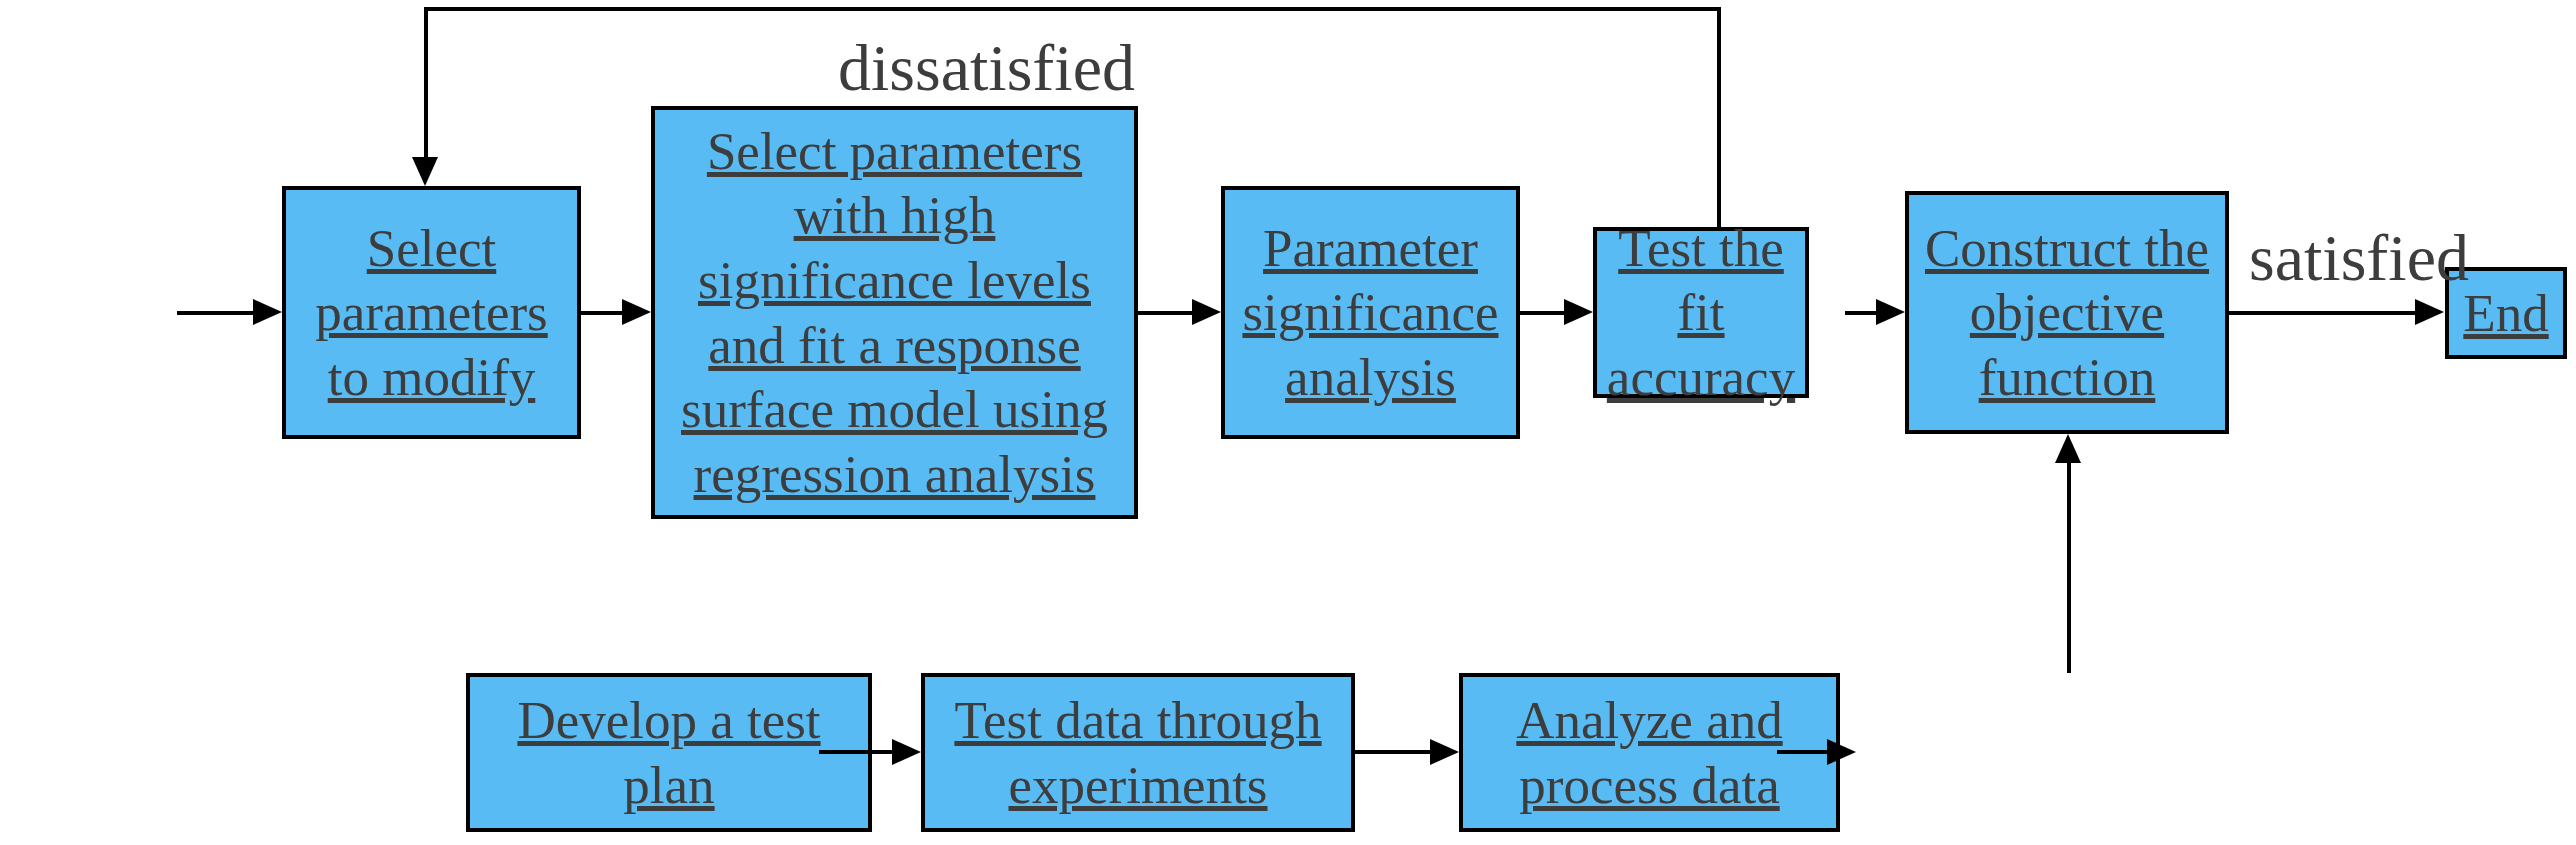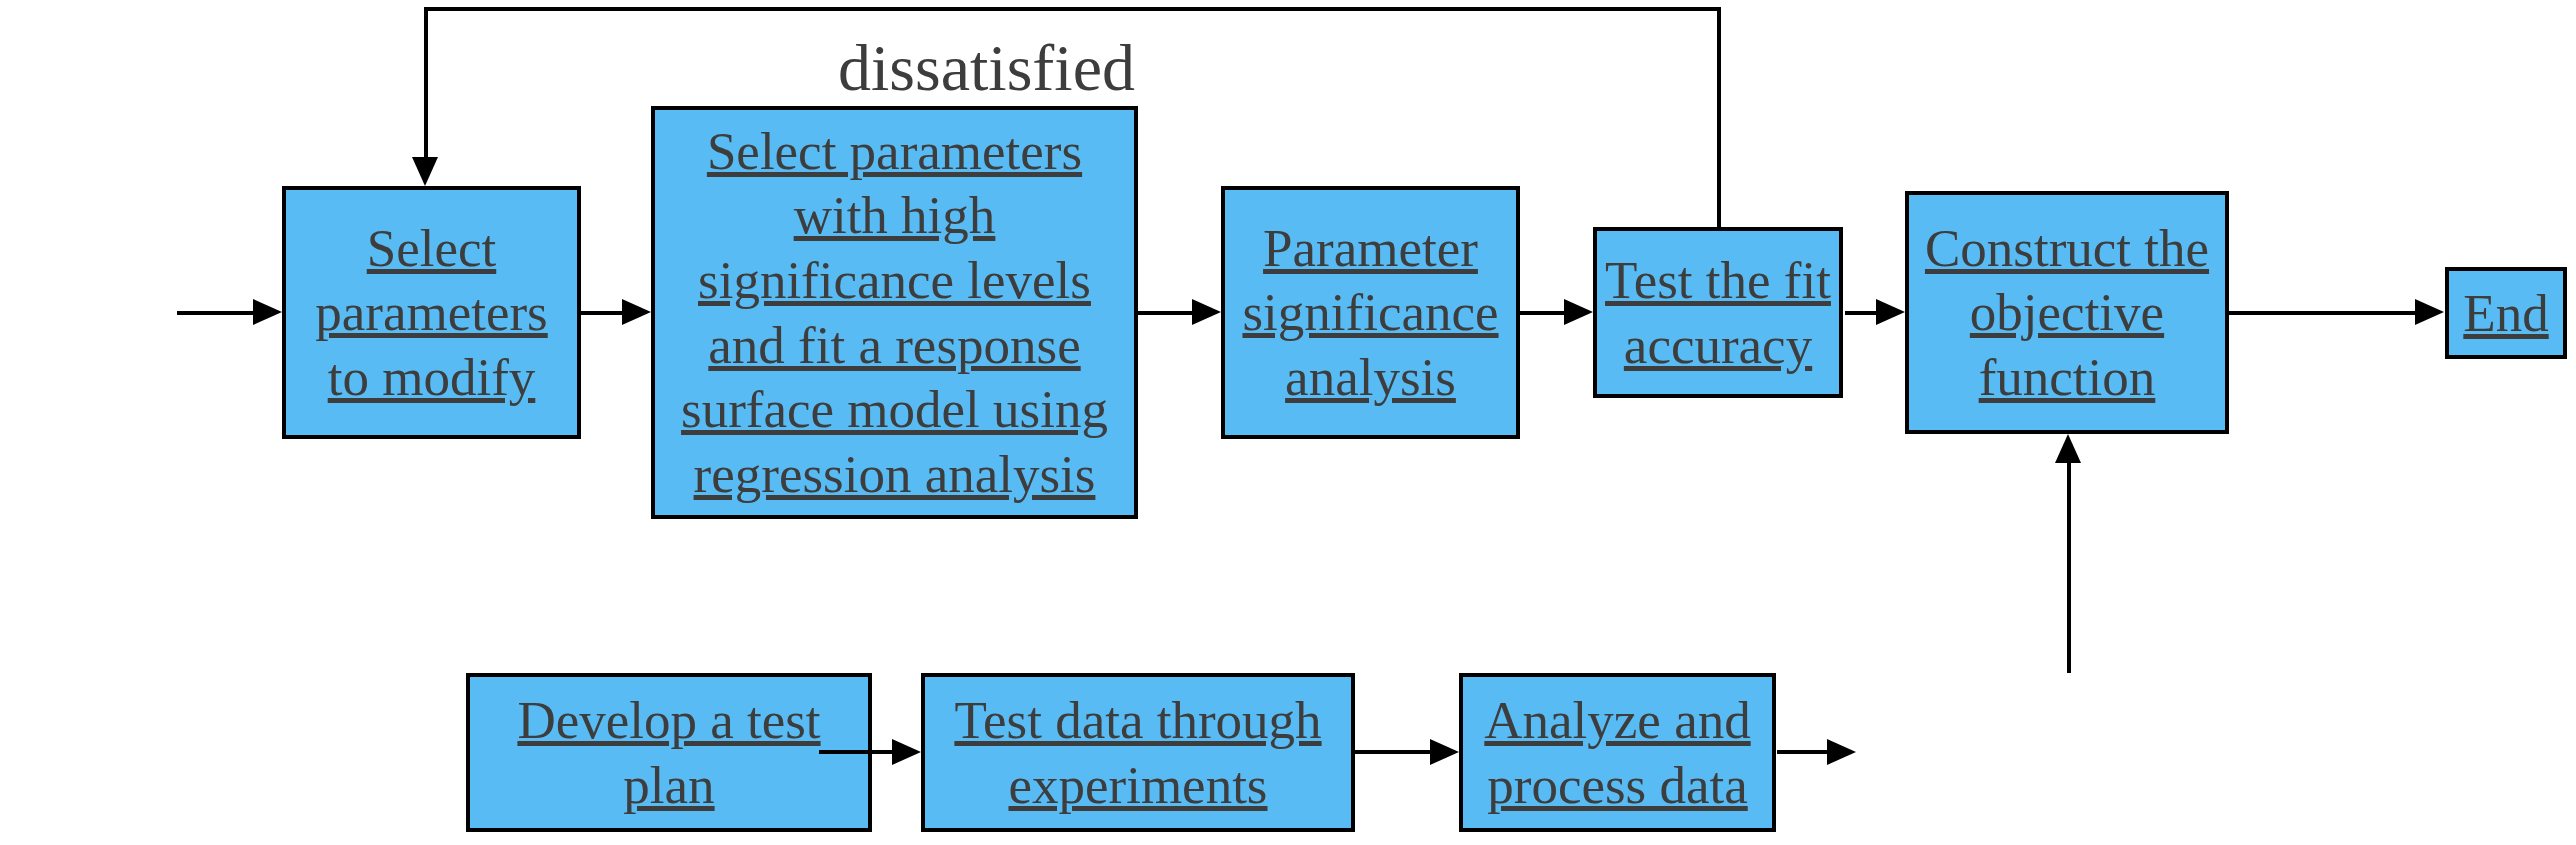--- a/index.html
+++ b/index.html
@@ -76,41 +76,42 @@
 with high
 significance levels
 and fit a response
 surface model using
 regression analysis</div>
 
   <div class="node" style="left:1221px; top:186px; width:299px; height:253px;">Parameter
 significance
 analysis</div>
 
-  <div class="node" style="left:1593px; top:227px; width:250px; height:171px;">Test the fit
+  <div class="node" style="left:1593px; top:227px; width:216px; height:171px;">Test the fit
 accuracy</div>
 
   <div class="node" style="left:1905px; top:191px; width:324px; height:243px;">Construct the
 objective
 function</div>
 
   <div class="node" style="left:2445px; top:267px; width:122px; height:92px;">End</div>
 
   <div class="node" style="left:466px; top:673px; width:406px; height:159px;">Develop a test
 plan</div>
 
   <div class="node" style="left:921px; top:673px; width:434px; height:159px;">Test data through
 experiments</div>
 
-  <div class="node" style="left:1459px; top:673px; width:317px; height:159px;">Analyze and
+  <div class="node" style="left:1459px; top:673px; width:381px; height:159px;">Analyze and
 process data</div>
 
 
   <div class="edge-label" style="left:838px; top:35px;">dissatisfied</div>
 
+  <div class="edge-label" style="left:2249px; top:225px;">satisfied</div>
 
   <div class="hline" style="left:177px; top:311px; width:77px;"></div>
   <div class="head-right" style="left:253px; top:299px;"></div>
 
   <div class="hline" style="left:581px; top:311px; width:42px;"></div>
   <div class="head-right" style="left:622px; top:299px;"></div>
 
   <div class="hline" style="left:1138px; top:311px; width:55px;"></div>
   <div class="head-right" style="left:1192px; top:299px;"></div>
 

